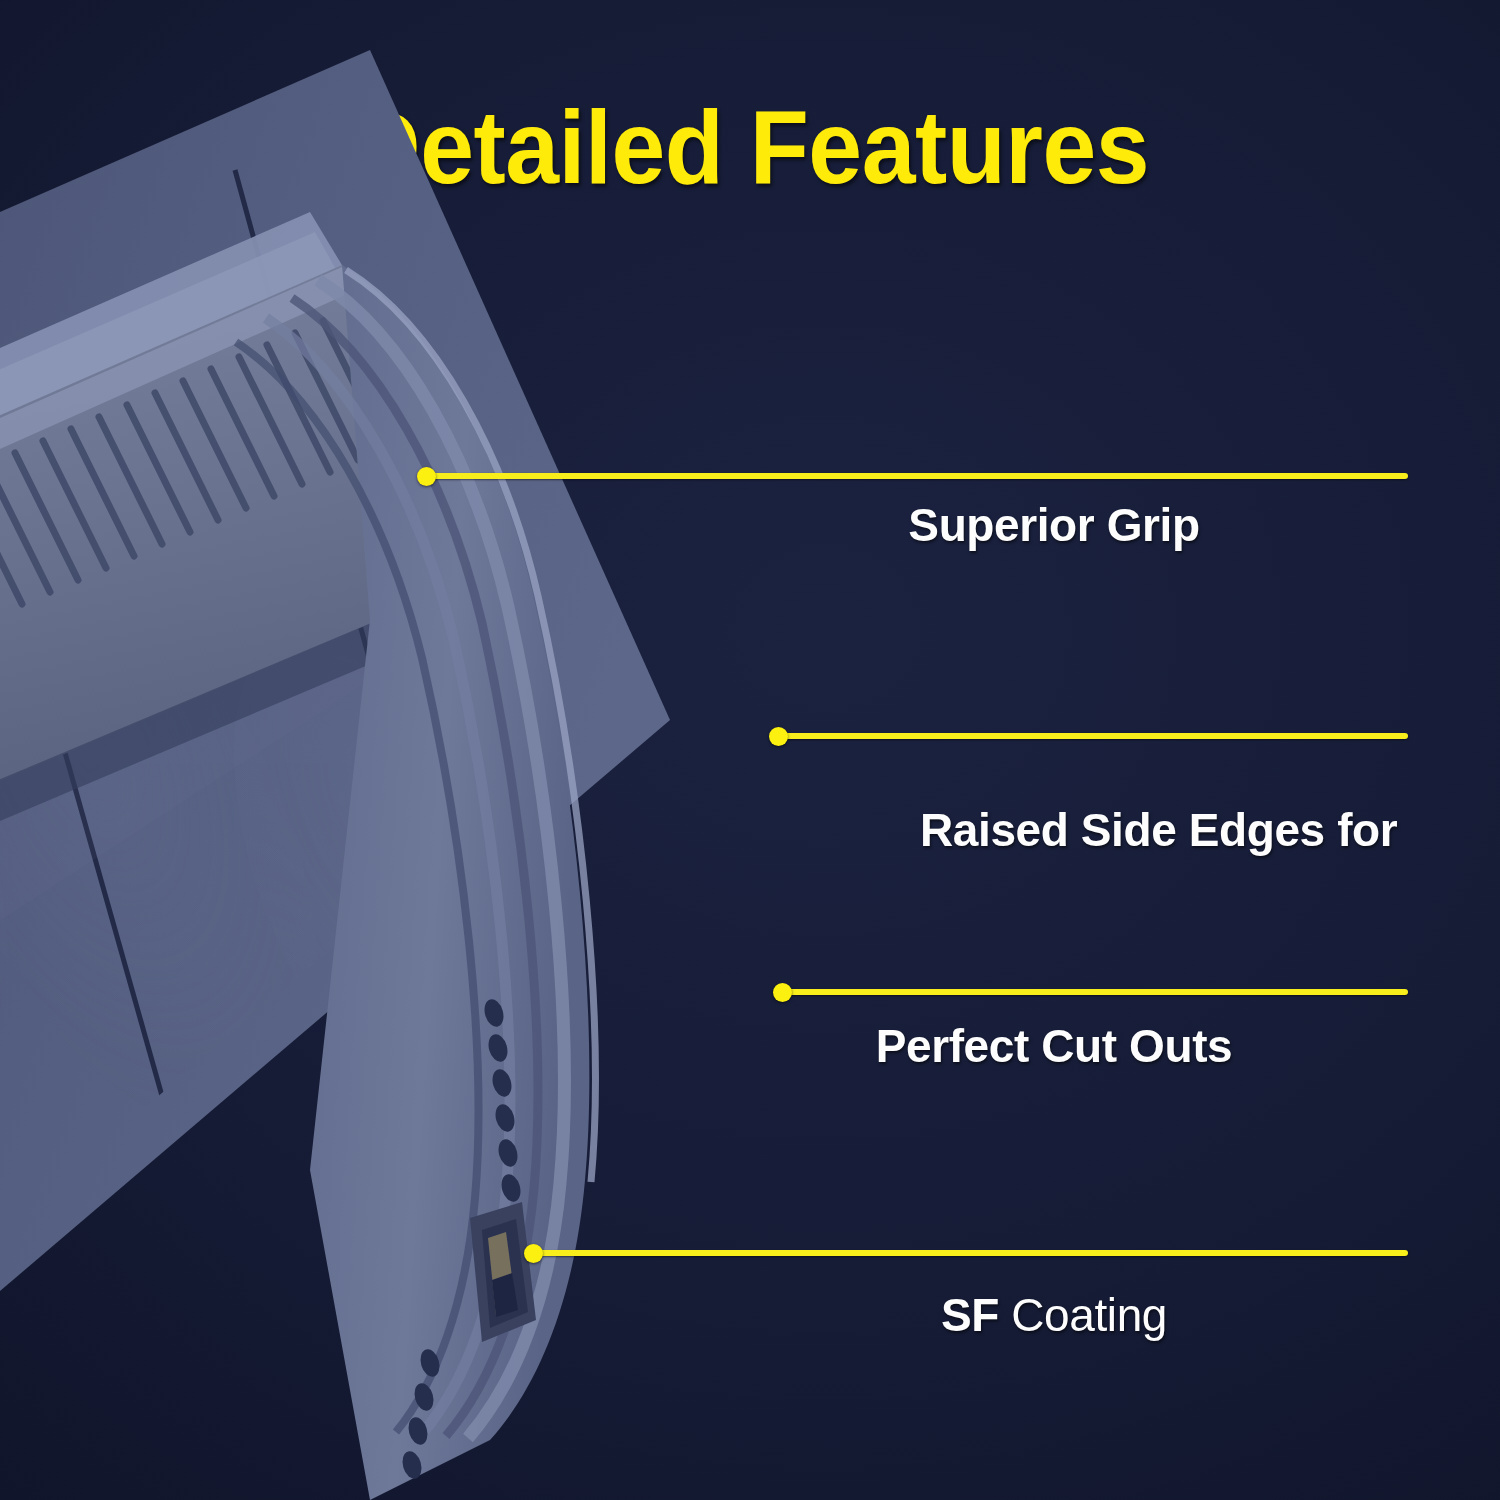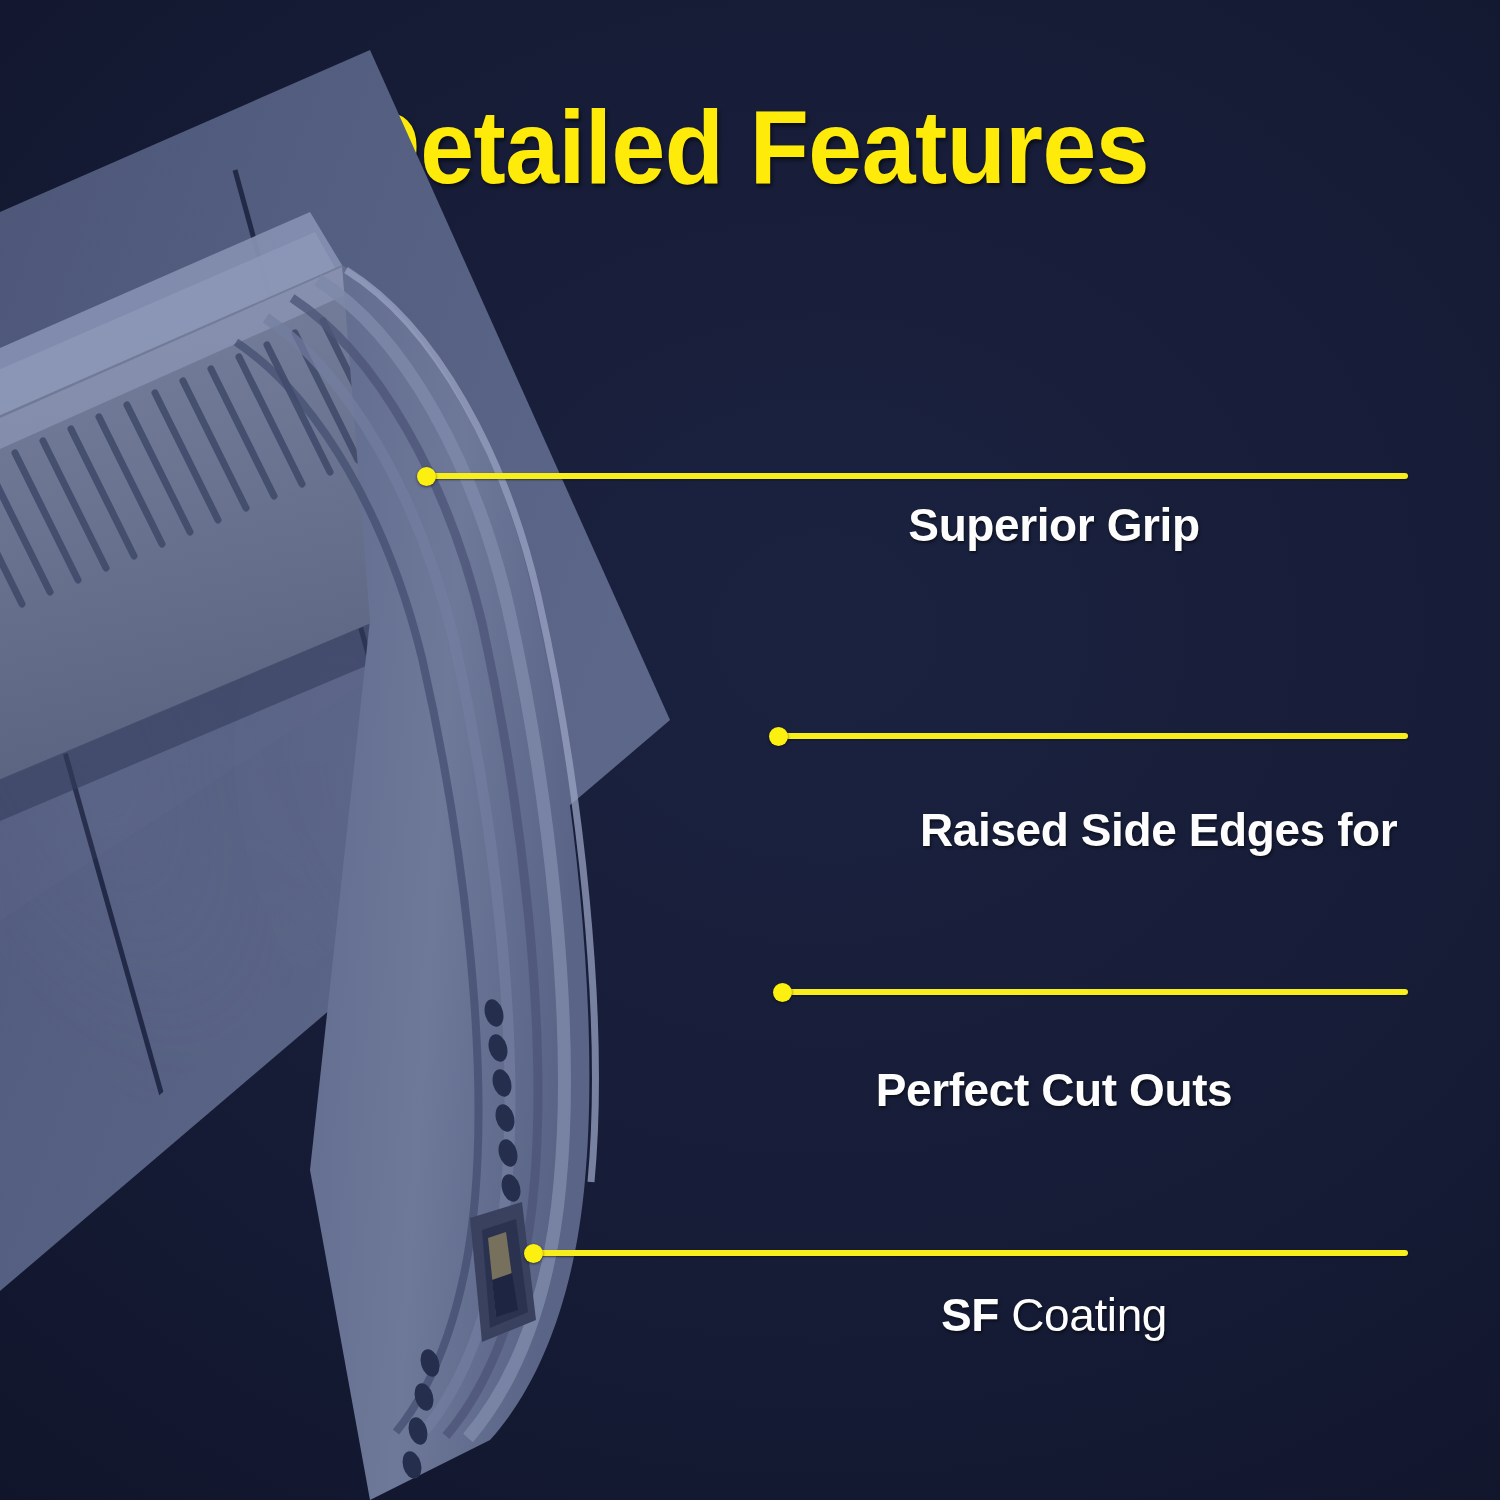--- a/index.html
+++ b/index.html
@@ -247,21 +247,21 @@
 
   <div class="callout">
     <div class="leader" style="left:778px; top:733px; width:630px;"></div>
     <div class="label left" style="left:920px; top:763px; width:560px;margin-top:40px;">
       <div>Raised Side Edges for</div>
     </div>
   </div>
 
   <div class="callout">
     <div class="leader" style="left:782px; top:989px; width:626px;"></div>
-    <div class="label right" style="left:700px; top:1019px; width:708px;margin-top:44px;">Perfect Cut Outs</div>
+    <div class="label right" style="left:700px; top:1019px; width:708px;">Perfect Cut Outs</div>
   </div>
 
   <div class="callout">
     <div class="leader" style="left:533px; top:1250px; width:875px;"></div>
     <div class="label right" style="left:700px; top:1288px; width:708px;">
       <span>SF</span><span class="thin"> Coating</span>
     </div>
   </div>
 
 </div>

